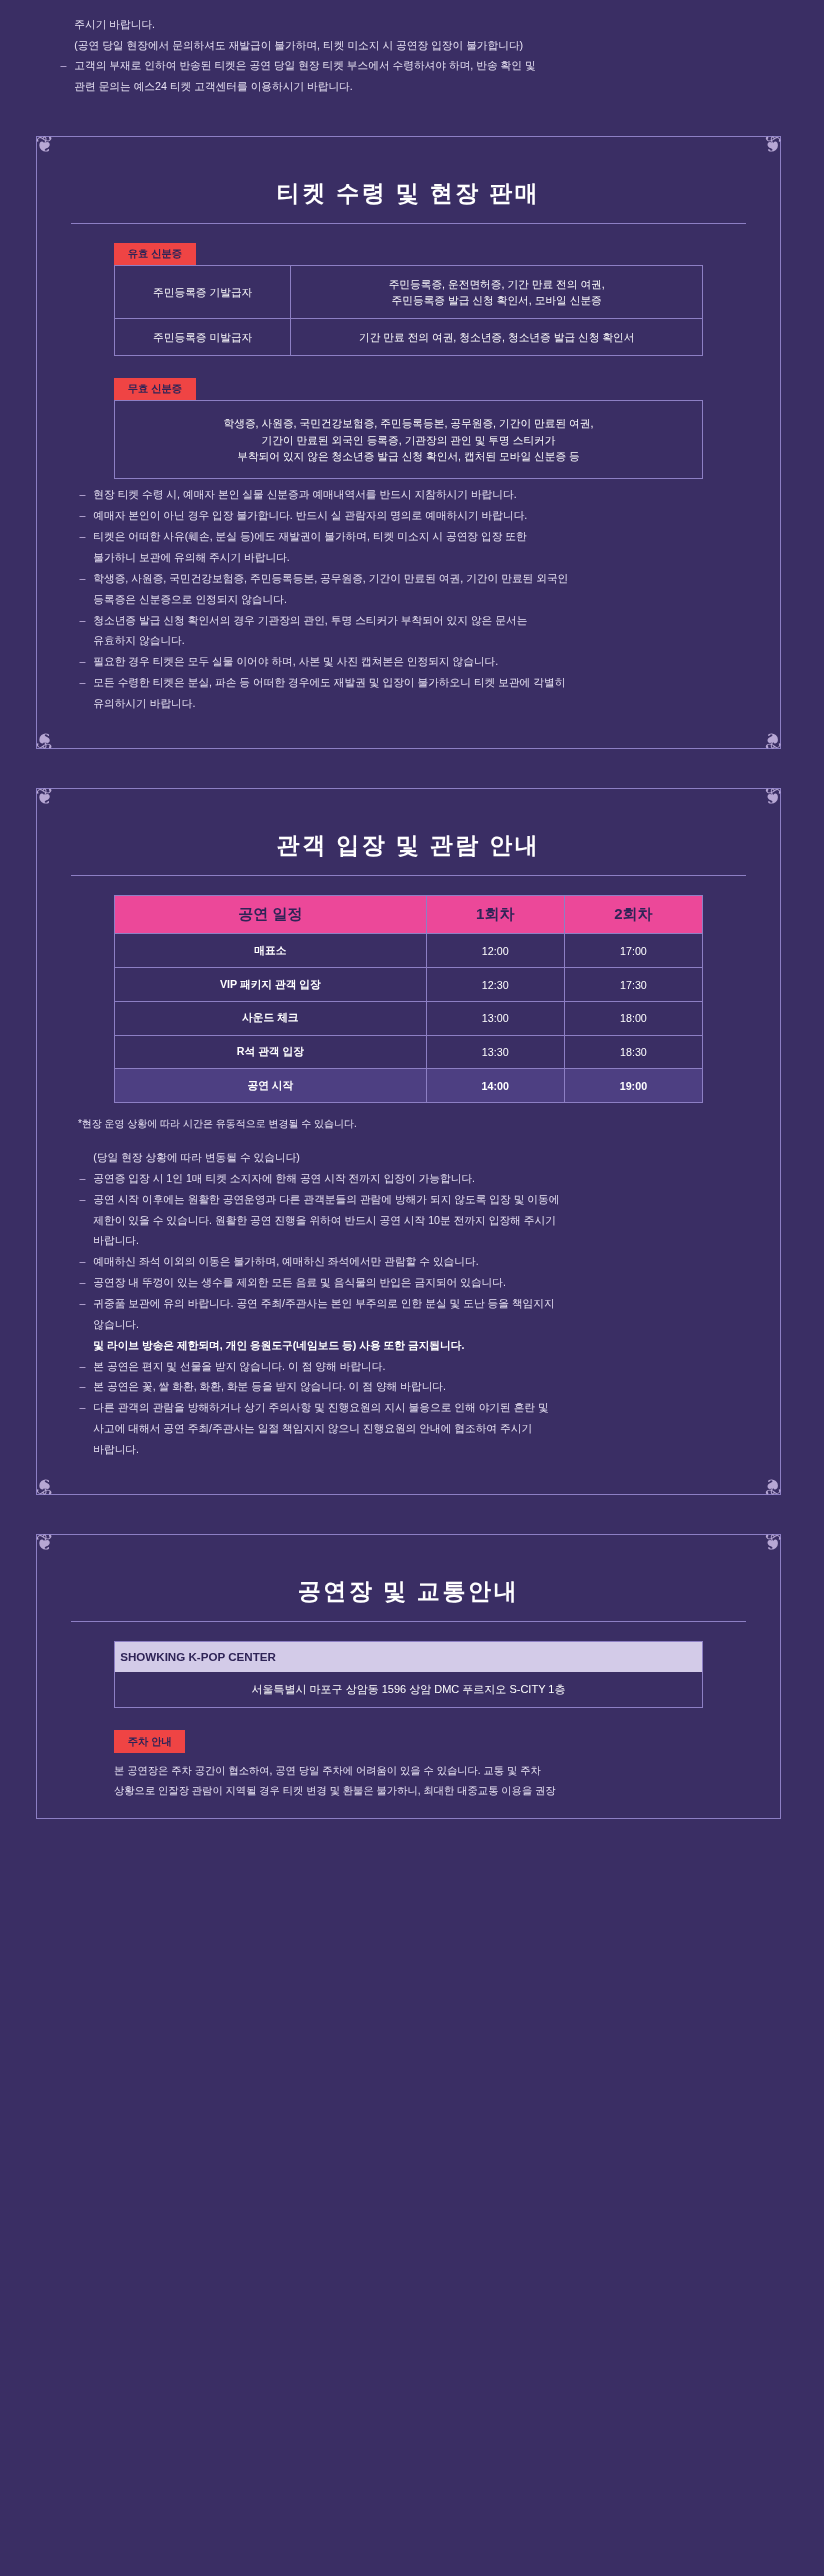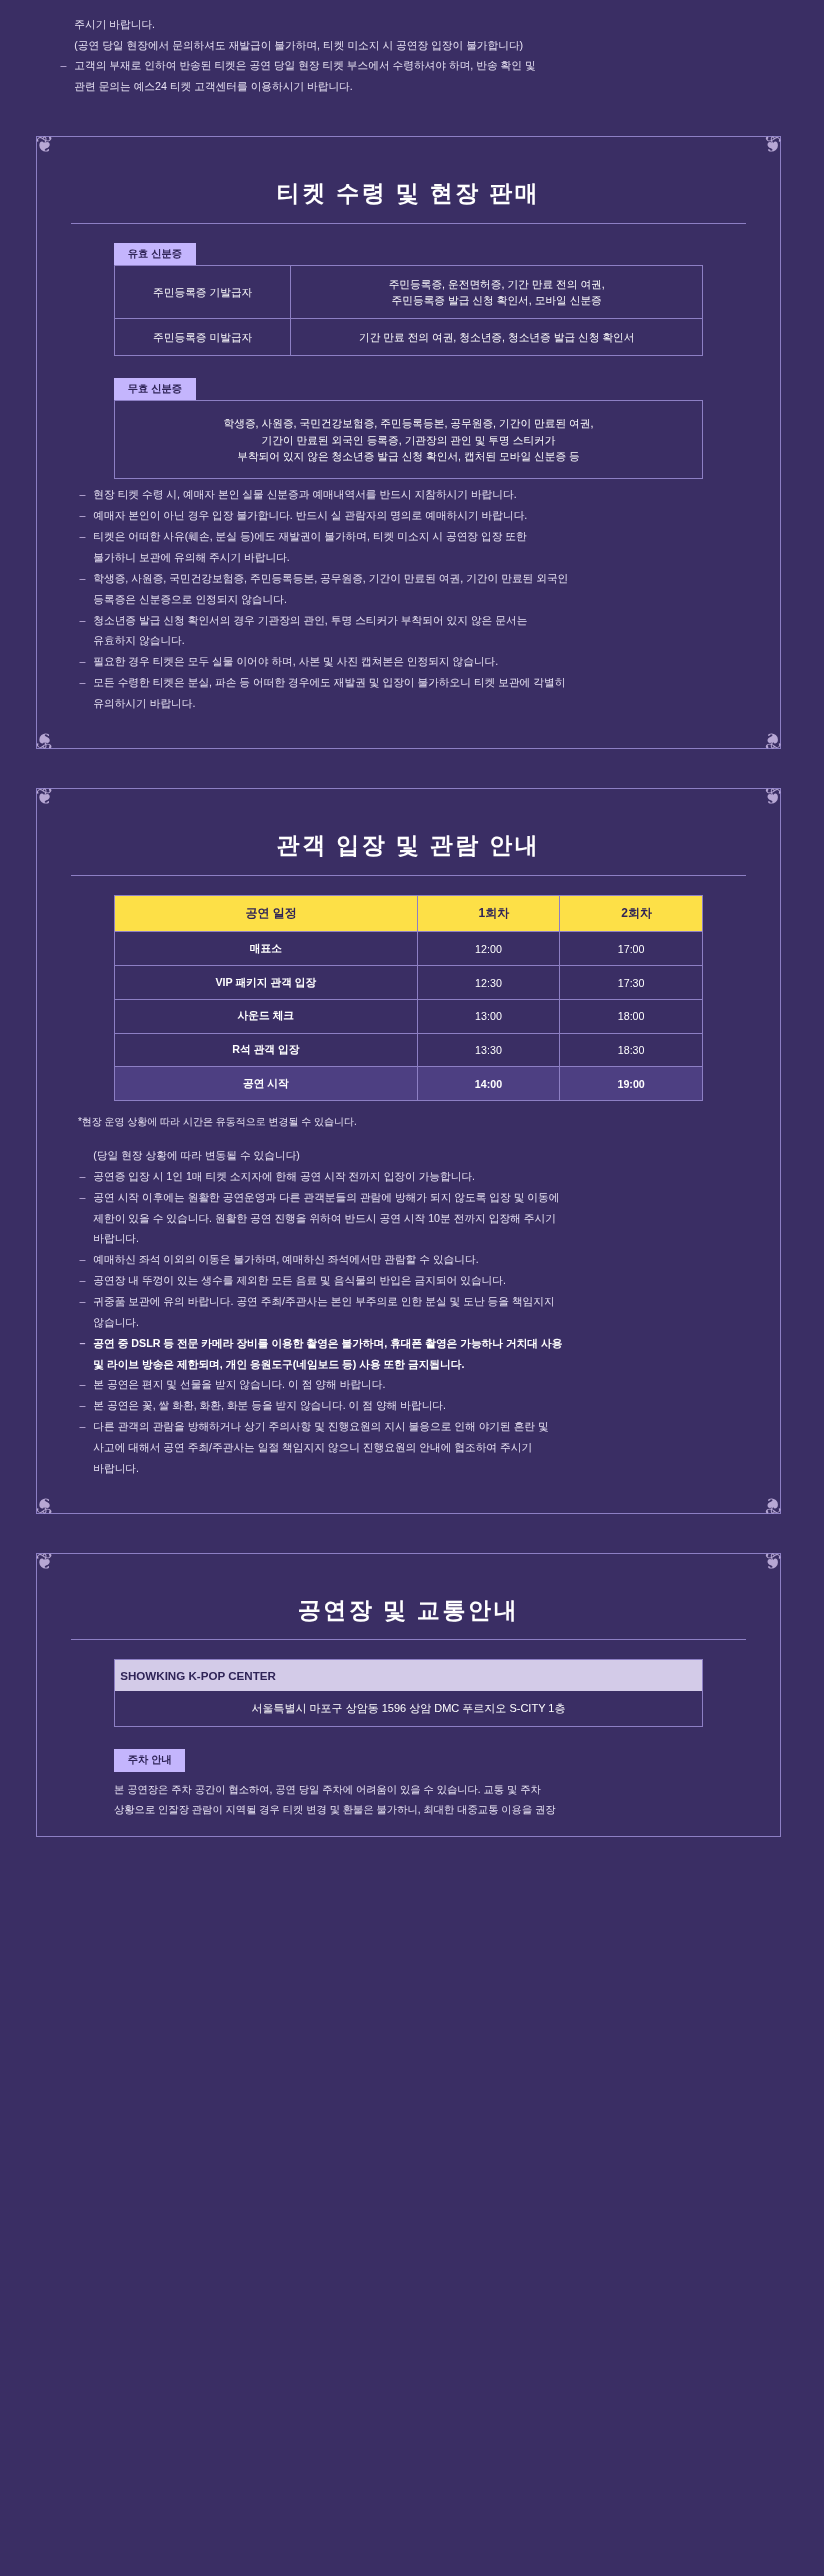--- a/index.html
+++ b/index.html
@@ -64,21 +64,21 @@
   }
   .title-rule {
     border: 0;
     border-top: 0.9px solid #8d7fc4;
     margin: 0 0 19px 0;
   }
 
   
   .tab-label {
     display: inline-block;
-    background: #c4b5fd;
+    background: #ef4444;
     color: #2f2457;
     font-size: 10.3px;
     font-weight: bold;
     padding: 4.3px 13.7px;
     margin: 0 0 0 0;
     text-align: center;
   }
   .tab-wrap { padding-left: 0px; }
 
   
@@ -109,25 +109,24 @@
     border-collapse: collapse;
   }
   table.sched th, table.sched td {
     border: 0.9px solid #8d7fc4;
     font-size: 10.7px;
     padding: 9.4px 5.2px;
     text-align: center;
     color: #ffffff;
   }
   table.sched thead th {
-    background: #fde047;
+    background: #ec4899;
     color: #2f2457;
     font-weight: bold;
-    font-size: 12px;
-    padding-left: 16px;
+    font-size: 15px;
   }
   table.sched tbody td:first-child { font-weight: bold; }
   table.sched tbody tr.highlight td {
     background: #4d3f82;
     font-weight: bold;
   }
   .sched-wrap { padding: 0 43px; }
 
   
   ul.notes {
@@ -315,21 +314,20 @@
     <ul class="notes">
       <li class="nodash">(당일 현장 상황에 따라 변동될 수 있습니다)</li>
       <li>공연증 입장 시 1인 1매 티켓 소지자에 한해 공연 시작 전까지 입장이 가능합니다.</li>
       <li>공연 시작 이후에는 원활한 공연운영과 다른 관객분들의 관람에 방해가 되지 않도록 입장 및 이동에</li>
       <li class="nodash">제한이 있을 수 있습니다. 원활한 공연 진행을 위하여 반드시 공연 시작 10분 전까지 입장해 주시기</li>
       <li class="nodash">바랍니다.</li>
       <li>예매하신 좌석 이외의 이동은 불가하며, 예매하신 좌석에서만 관람할 수 있습니다.</li>
       <li>공연장 내 뚜껑이 있는 생수를 제외한 모든 음료 및 음식물의 반입은 금지되어 있습니다.</li>
       <li>귀중품 보관에 유의 바랍니다. 공연 주최/주관사는 본인 부주의로 인한 분실 및 도난 등을 책임지지</li>
       <li class="nodash">않습니다.</li>
-      <li class="bold">공연 중 DSLR 등 전문 카메라 장비를 이용한 촬영은 불가하며, 휴대폰 촬영은 가능하나 거치대 사용</li>
       <li class="nodash bold">및 라이브 방송은 제한되며, 개인 응원도구(네임보드 등) 사용 또한 금지됩니다.</li>
       <li>본 공연은 편지 및 선물을 받지 않습니다. 이 점 양해 바랍니다.</li>
       <li>본 공연은 꽃, 쌀 화환, 화환, 화분 등을 받지 않습니다. 이 점 양해 바랍니다.</li>
       <li>다른 관객의 관람을 방해하거나 상기 주의사항 및 진행요원의 지시 불응으로 인해 야기된 혼란 및</li>
       <li class="nodash">사고에 대해서 공연 주최/주관사는 일절 책임지지 않으니 진행요원의 안내에 협조하여 주시기</li>
       <li class="nodash">바랍니다.</li>
     </ul>
   </div>
 
   <div class="panel-gap"></div>

